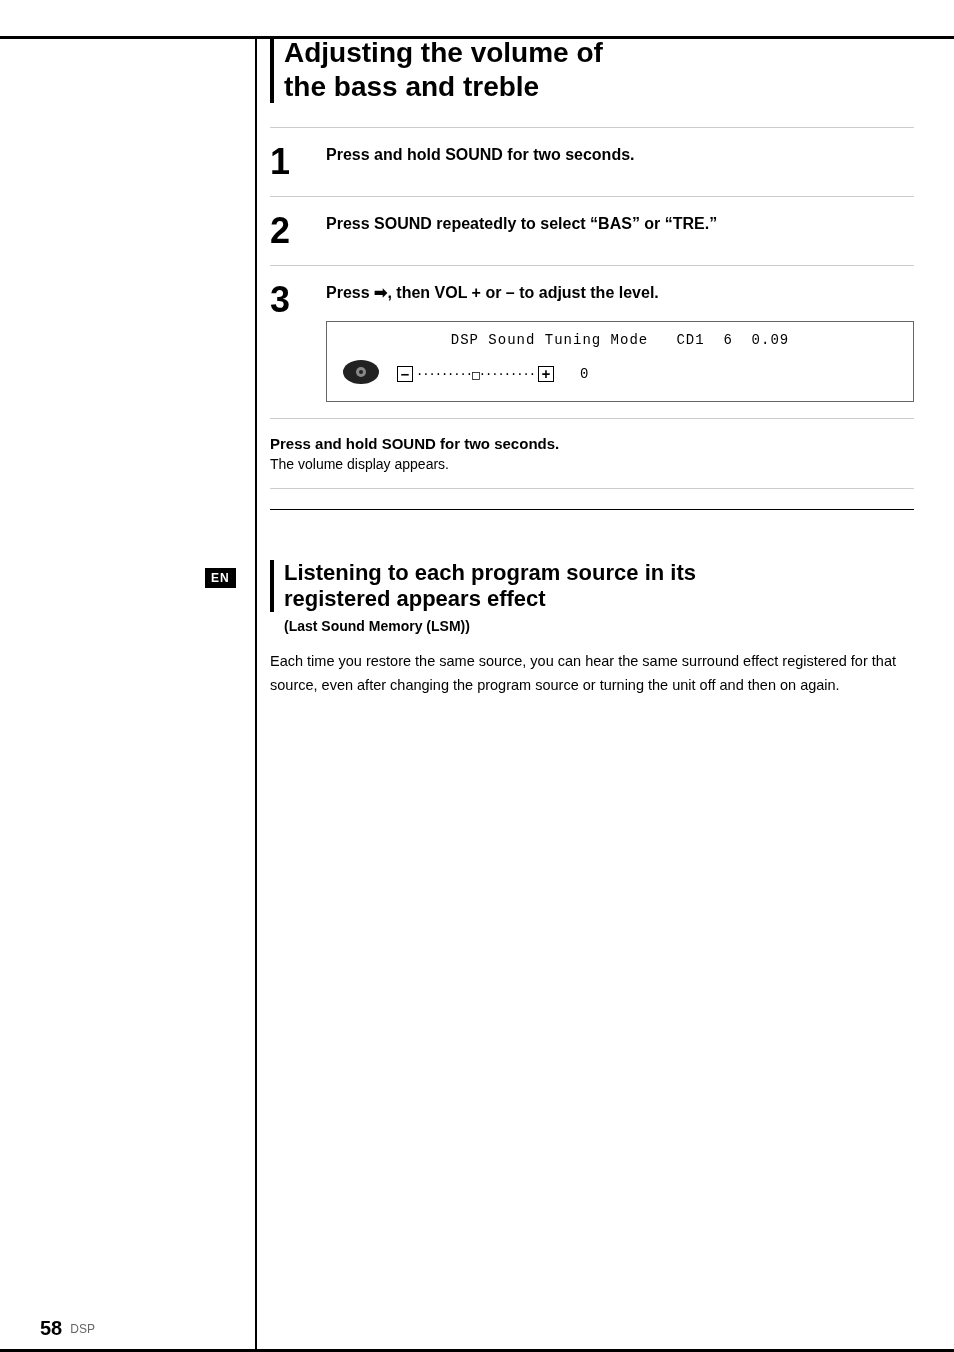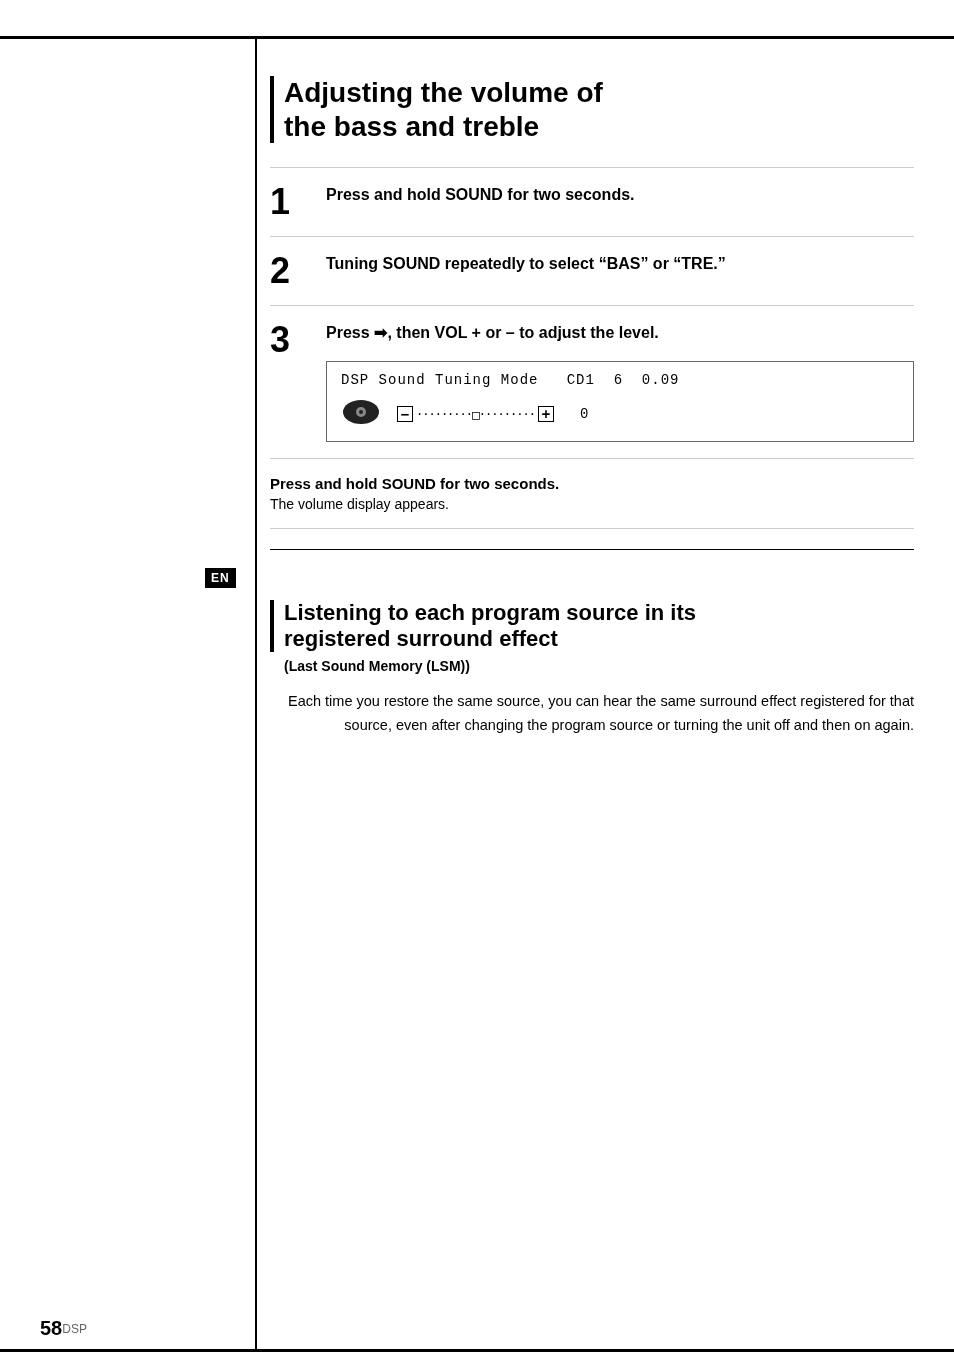--- a/index.html
+++ b/index.html
@@ -43,21 +43,20 @@
     .page-content {
       position: absolute;
       top: 36px;
       left: 270px;
       right: 40px;
       bottom: 0;
     }
 
     
     .section-1 {
-      padding-top: 40px;
       padding-bottom: 20px;
       border-bottom: 1.5px solid #000;
     }
 
     .section-title {
       font-size: 28px;
       font-weight: bold;
       line-height: 1.2;
       margin-bottom: 24px;
       border-left: 4px solid #000;
@@ -102,20 +101,21 @@
       padding: 10px 14px;
       background: #fff;
       font-family: 'Courier New', monospace;
     }
 
     .lcd-row1 {
       font-size: 14px;
       letter-spacing: 1px;
       margin-bottom: 10px;
       color: #000;
+      text-align: center;
     }
 
     .lcd-row2 {
       display: flex;
       align-items: center;
       gap: 16px;
     }
 
     .slider-container {
       display: flex;
@@ -197,21 +197,20 @@
       font-size: 14px;
       font-weight: bold;
       margin-bottom: 16px;
       padding-left: 14px;
     }
 
     .section-2-body {
       font-size: 14.5px;
       line-height: 1.6;
       color: #000;
-      text-align: right;
     }
 
     
     .en-badge {
       position: absolute;
       left: 205px;
       top: 568px;
       background: #000;
       color: #fff;
       font-size: 12px;
@@ -222,20 +221,21 @@
 
     
     .page-footer {
       position: absolute;
       bottom: 12px;
       left: 40px;
       font-size: 13px;
       color: #000;
       display: flex;
       align-items: center;
+      gap: 8px;
     }
 
     .page-number {
       font-size: 20px;
       font-weight: bold;
     }
 
     .page-label {
       font-size: 12px;
       color: #666;
@@ -266,21 +266,21 @@
     <div class="step">
       <div class="step-number">1</div>
       <div class="step-content">
         <div class="step-heading">Press and hold SOUND for two seconds.</div>
       </div>
     </div>
 
     <div class="step">
       <div class="step-number">2</div>
       <div class="step-content">
-        <div class="step-heading">Tuning SOUND repeatedly to select “BAS” or “TRE.”</div>
+        <div class="step-heading">Press SOUND repeatedly to select “BAS” or “TRE.”</div>
       </div>
     </div>
 
     <div class="step">
       <div class="step-number">3</div>
       <div class="step-content">
         <div class="step-heading">Press ➡, then VOL + or – to adjust the level.</div>
 
         <div class="lcd-display">
           <div class="lcd-row1">
@@ -313,19 +313,19 @@
 
     <div class="footer-note">
       <div class="footer-note-heading">Press and hold SOUND for two seconds.</div>
       <div class="footer-note-sub">The volume display appears.</div>
     </div>
   </div>
 
   <div class="section-2">
     <div class="section-2-title">
       <span>Listening to each program source in its</span><br>
-      <span>registered surround effect</span>
+      <span>registered appears effect</span>
     </div>
     <div class="section-2-subtitle">(Last Sound Memory (LSM))</div>
     <div class="section-2-body">Each time you restore the same source, you can hear the same surround effect registered for that source, even after changing the program source or turning the unit off and then on again.</div>
   </div>
 
 </div>
 
 </body></html>

